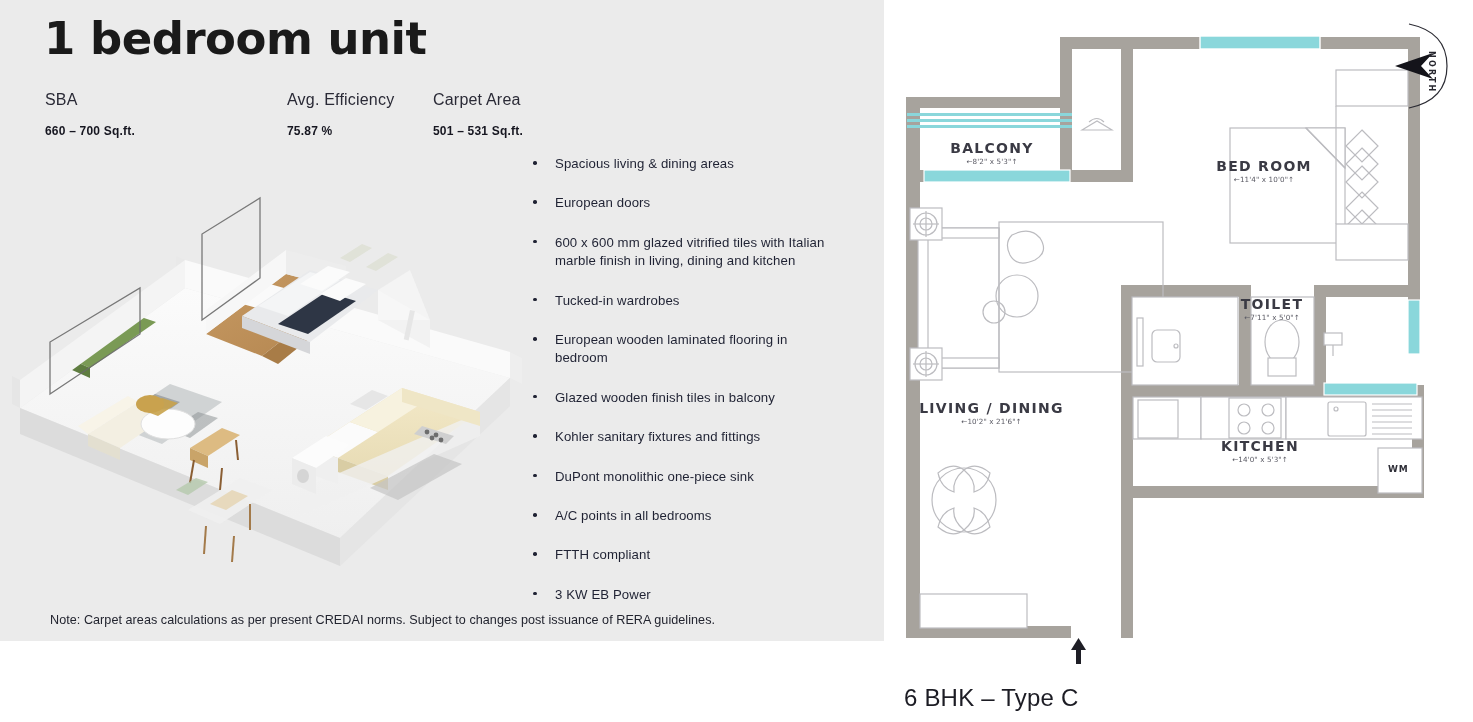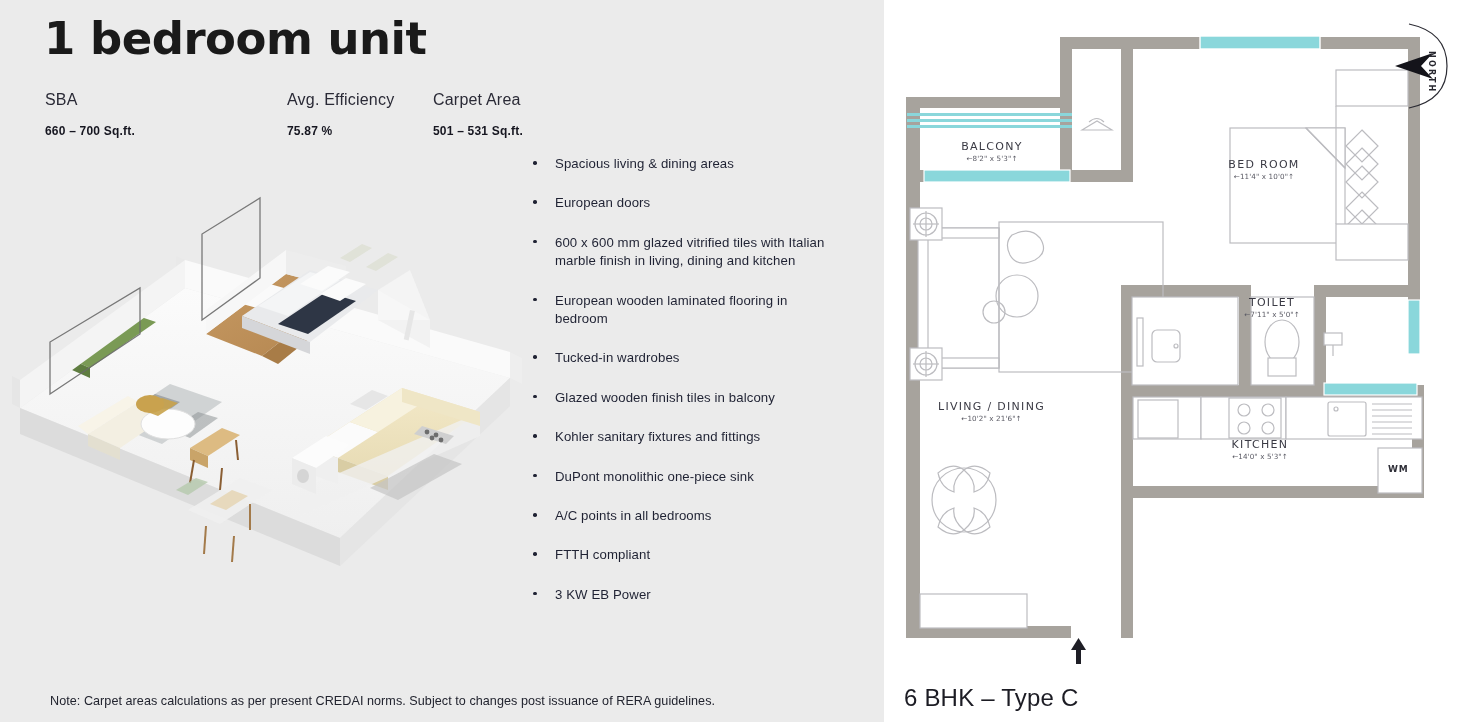--- a/index.html
+++ b/index.html
@@ -12,21 +12,21 @@
   .page {
     position: relative;
     width: 1473px; height: 722px;
     display: flex;
     background: #ffffff;
   }
 
   
   .left-panel {
     position: relative;
-    width: 884px; height: 722px;
+    width: 884px; height: 641px;
     background: #ebebeb;
     flex: 0 0 884px;
   }
   .title {
     position: absolute;
     left: 44px; top: 12px;
     font-size: 45px;
     font-weight: 700;
     letter-spacing: -0.5px;
     color: #1a1a1a;
@@ -118,22 +118,22 @@
     color: #1c1c24;
     letter-spacing: 0.2px;
   }
   .room-label {
     position: absolute;
     text-align: center;
     font-family: "DejaVu Sans", sans-serif;
     pointer-events: none;
   }
   .room-name {
-    font-size: 11px;
-    font-weight: 400;
+    font-size: 14px;
+    font-weight: 700;
     letter-spacing: 1.3px;
     color: #3a3a44;
     white-space: nowrap;
   }
   .room-dim {
     font-size: 7.2px;
     letter-spacing: 0.1px;
     color: #5a5a64;
     white-space: nowrap;
     margin-top: 1px;
@@ -299,22 +299,22 @@
         <polygon points="360,350 424,316 452,326 388,362" fill="#c4c4c4" opacity="0.7"></polygon>
 
         <rect x="400" y="172" width="5" height="30" fill="#e6e6e6" transform="rotate(12 400 172)"></rect>
       </svg>
     </div>
 
     <div class="features">
       <div class="feature"><span class="dot"></span><span>Spacious living &amp; dining areas</span></div>
       <div class="feature"><span class="dot"></span><span>European doors</span></div>
       <div class="feature"><span class="dot"></span><span>600 x 600 mm glazed vitrified tiles with Italian marble finish in living, dining and kitchen</span></div>
+      <div class="feature"><span class="dot"></span><span>Tucked-in wardrobes</span></div>
       <div class="feature"><span class="dot"></span><span>European wooden laminated flooring in bedroom</span></div>
-      <div class="feature"><span class="dot"></span><span>Tucked-in wardrobes</span></div>
       <div class="feature"><span class="dot"></span><span>Glazed wooden finish tiles in balcony</span></div>
       <div class="feature"><span class="dot"></span><span>Kohler sanitary fixtures and fittings</span></div>
       <div class="feature"><span class="dot"></span><span>DuPont monolithic one-piece sink</span></div>
       <div class="feature"><span class="dot"></span><span>A/C points in all bedrooms</span></div>
       <div class="feature"><span class="dot"></span><span>FTTH compliant</span></div>
       <div class="feature"><span class="dot"></span><span>3 KW EB Power</span></div>
     </div>
 
     <div class="note">Note: Carpet areas calculations as per present CREDAI norms. Subject to changes post issuance of RERA guidelines.</div>
   </div>

